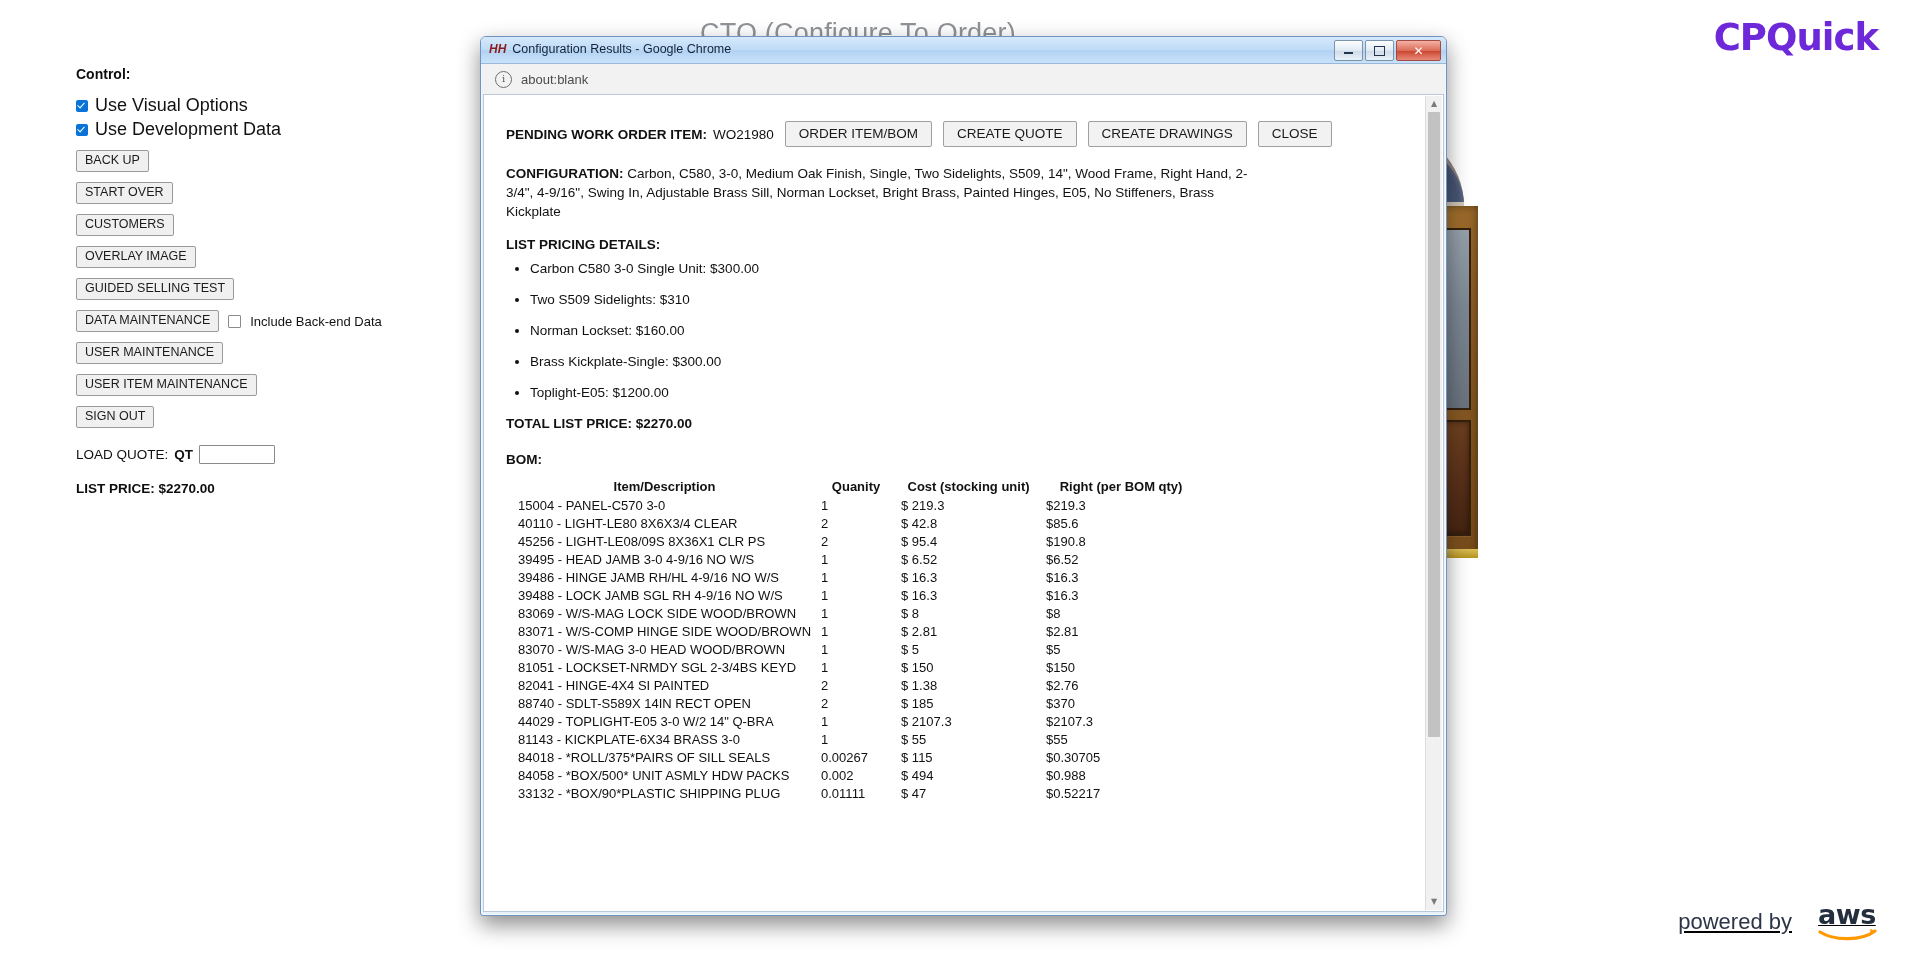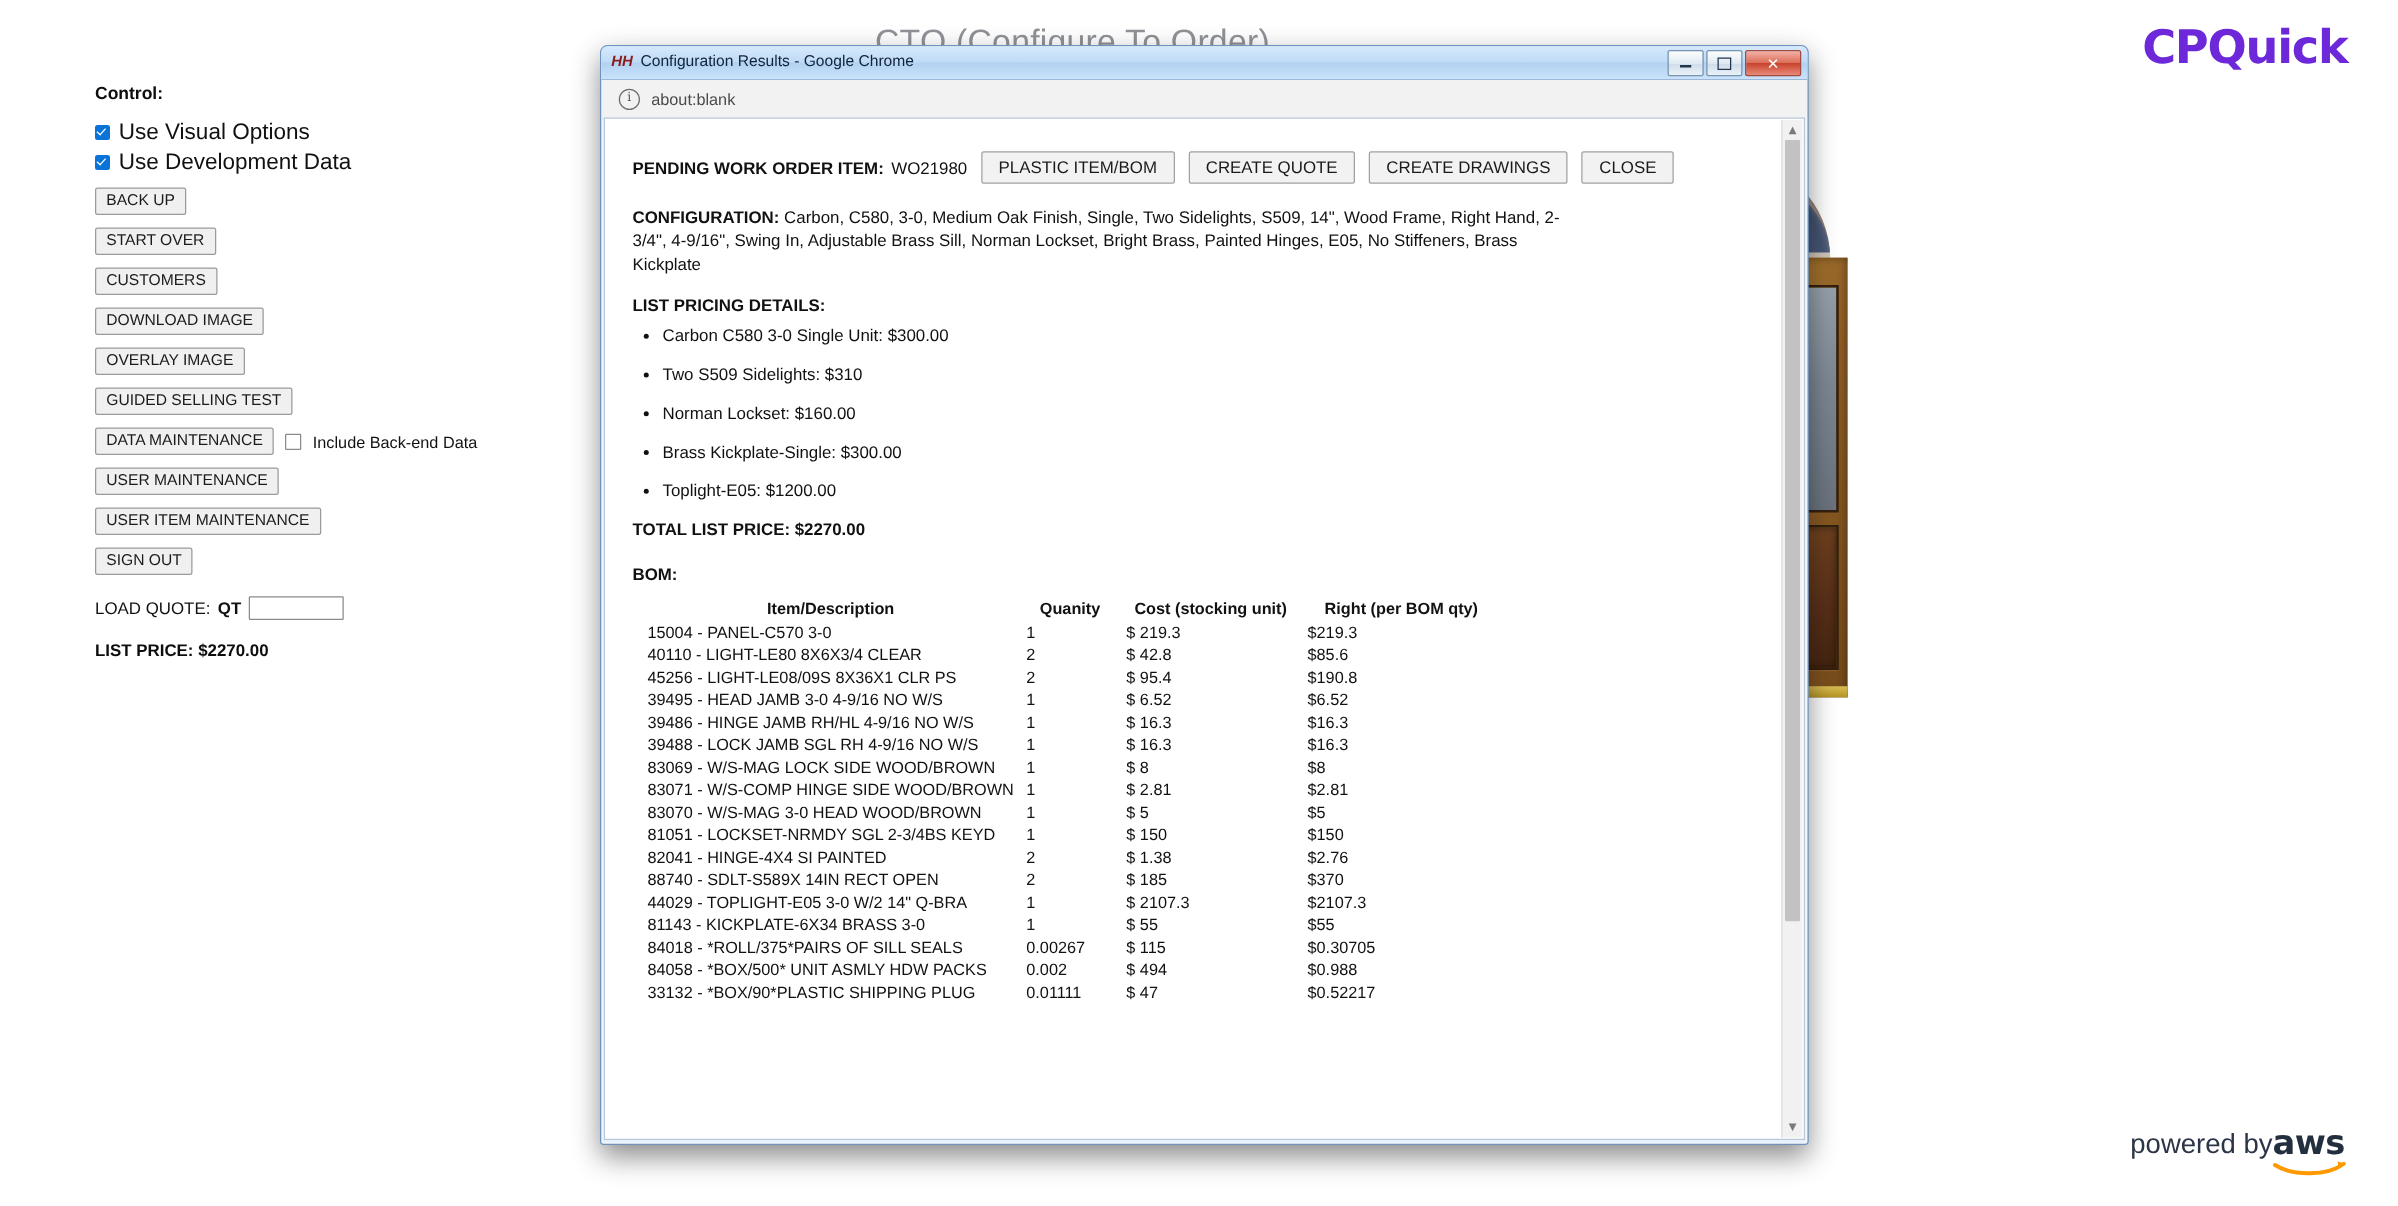--- a/index.html
+++ b/index.html
@@ -22,21 +22,21 @@
   }
 
   
   .cpquick-logo{
     position:absolute;right:40px;top:16px;
     font-size:37px;font-weight:bold;color:#6d28d9;
     letter-spacing:-1px;font-family:"DejaVu Sans", sans-serif;text-align:right;
   }
   .aws-brand{
     position:absolute;right:40px;bottom:24px;
-    display:flex;align-items:flex-start;gap:0;
+    display:flex;align-items:center;gap:26px;text-decoration:underline;
   }
   .aws-brand .pb{font-size:22px;color:#2c3547;font-family:"Liberation Sans",sans-serif;}
   .aws-wrap{position:relative;}
   .aws-brand .aws{font-size:27px;font-weight:bold;color:#232f3e;letter-spacing:-.5px;line-height:.95;font-family:"DejaVu Sans",sans-serif;}
   .aws-smile{display:block;margin-top:1px;}
 
   
   #control-panel{position:absolute;left:76px;top:66px;width:340px;}
   .control-title{font-size:14px;font-weight:bold;color:#0d0d0d;margin-bottom:13px;}
   .chk-row{display:flex;align-items:center;gap:7px;margin-bottom:3px;font-size:18px;color:#111;}
@@ -270,23 +270,20 @@
     <div class="ctl-btn-row">
       <button class="btn">BACK UP</button>
     </div>
     <div class="ctl-btn-row">
       <button class="btn">START OVER</button>
     </div>
     <div class="ctl-btn-row">
       <button class="btn">CUSTOMERS</button>
     </div>
     <div class="ctl-btn-row">
-      <button class="btn">DOWNLOAD IMAGE</button>
-    </div>
-    <div class="ctl-btn-row">
       <button class="btn">OVERLAY IMAGE</button>
     </div>
     <div class="ctl-btn-row">
       <button class="btn">GUIDED SELLING TEST</button>
     </div>
 
     <div class="ctl-btn-row ctl-inline">
       <button class="btn">DATA MAINTENANCE</button>
       <span class="chk off"></span>
       <span class="inline-chk-label">Include Back-end Data</span>
@@ -370,21 +367,21 @@
       <span class="info-icon">i</span>
       <span class="url-text">about:blank</span>
     </div>
 
     <div class="viewport">
       <div class="page-content doc">
 
         <div class="pending-row">
           <span class="lbl-bold">PENDING WORK ORDER ITEM:</span>
           <span class="lbl-val" style="margin-left:-5px;">WO21980</span>
-          <button class="dlg-btn">PLASTIC ITEM/BOM</button>
+          <button class="dlg-btn">ORDER ITEM/BOM</button>
           <button class="dlg-btn">CREATE QUOTE</button>
           <button class="dlg-btn">CREATE DRAWINGS</button>
           <button class="dlg-btn">CLOSE</button>
         </div>
 
         <div class="config-block">
           <span class="lbl-bold">CONFIGURATION:</span>
           <span>Carbon, C580, 3-0, Medium Oak Finish, Single, Two Sidelights, S509, 14", Wood Frame, Right Hand, 2-3/4", 4-9/16", Swing In, Adjustable Brass Sill, Norman Lockset, Bright Brass, Painted Hinges, E05, No Stiffeners, Brass Kickplate</span>
         </div>
 

